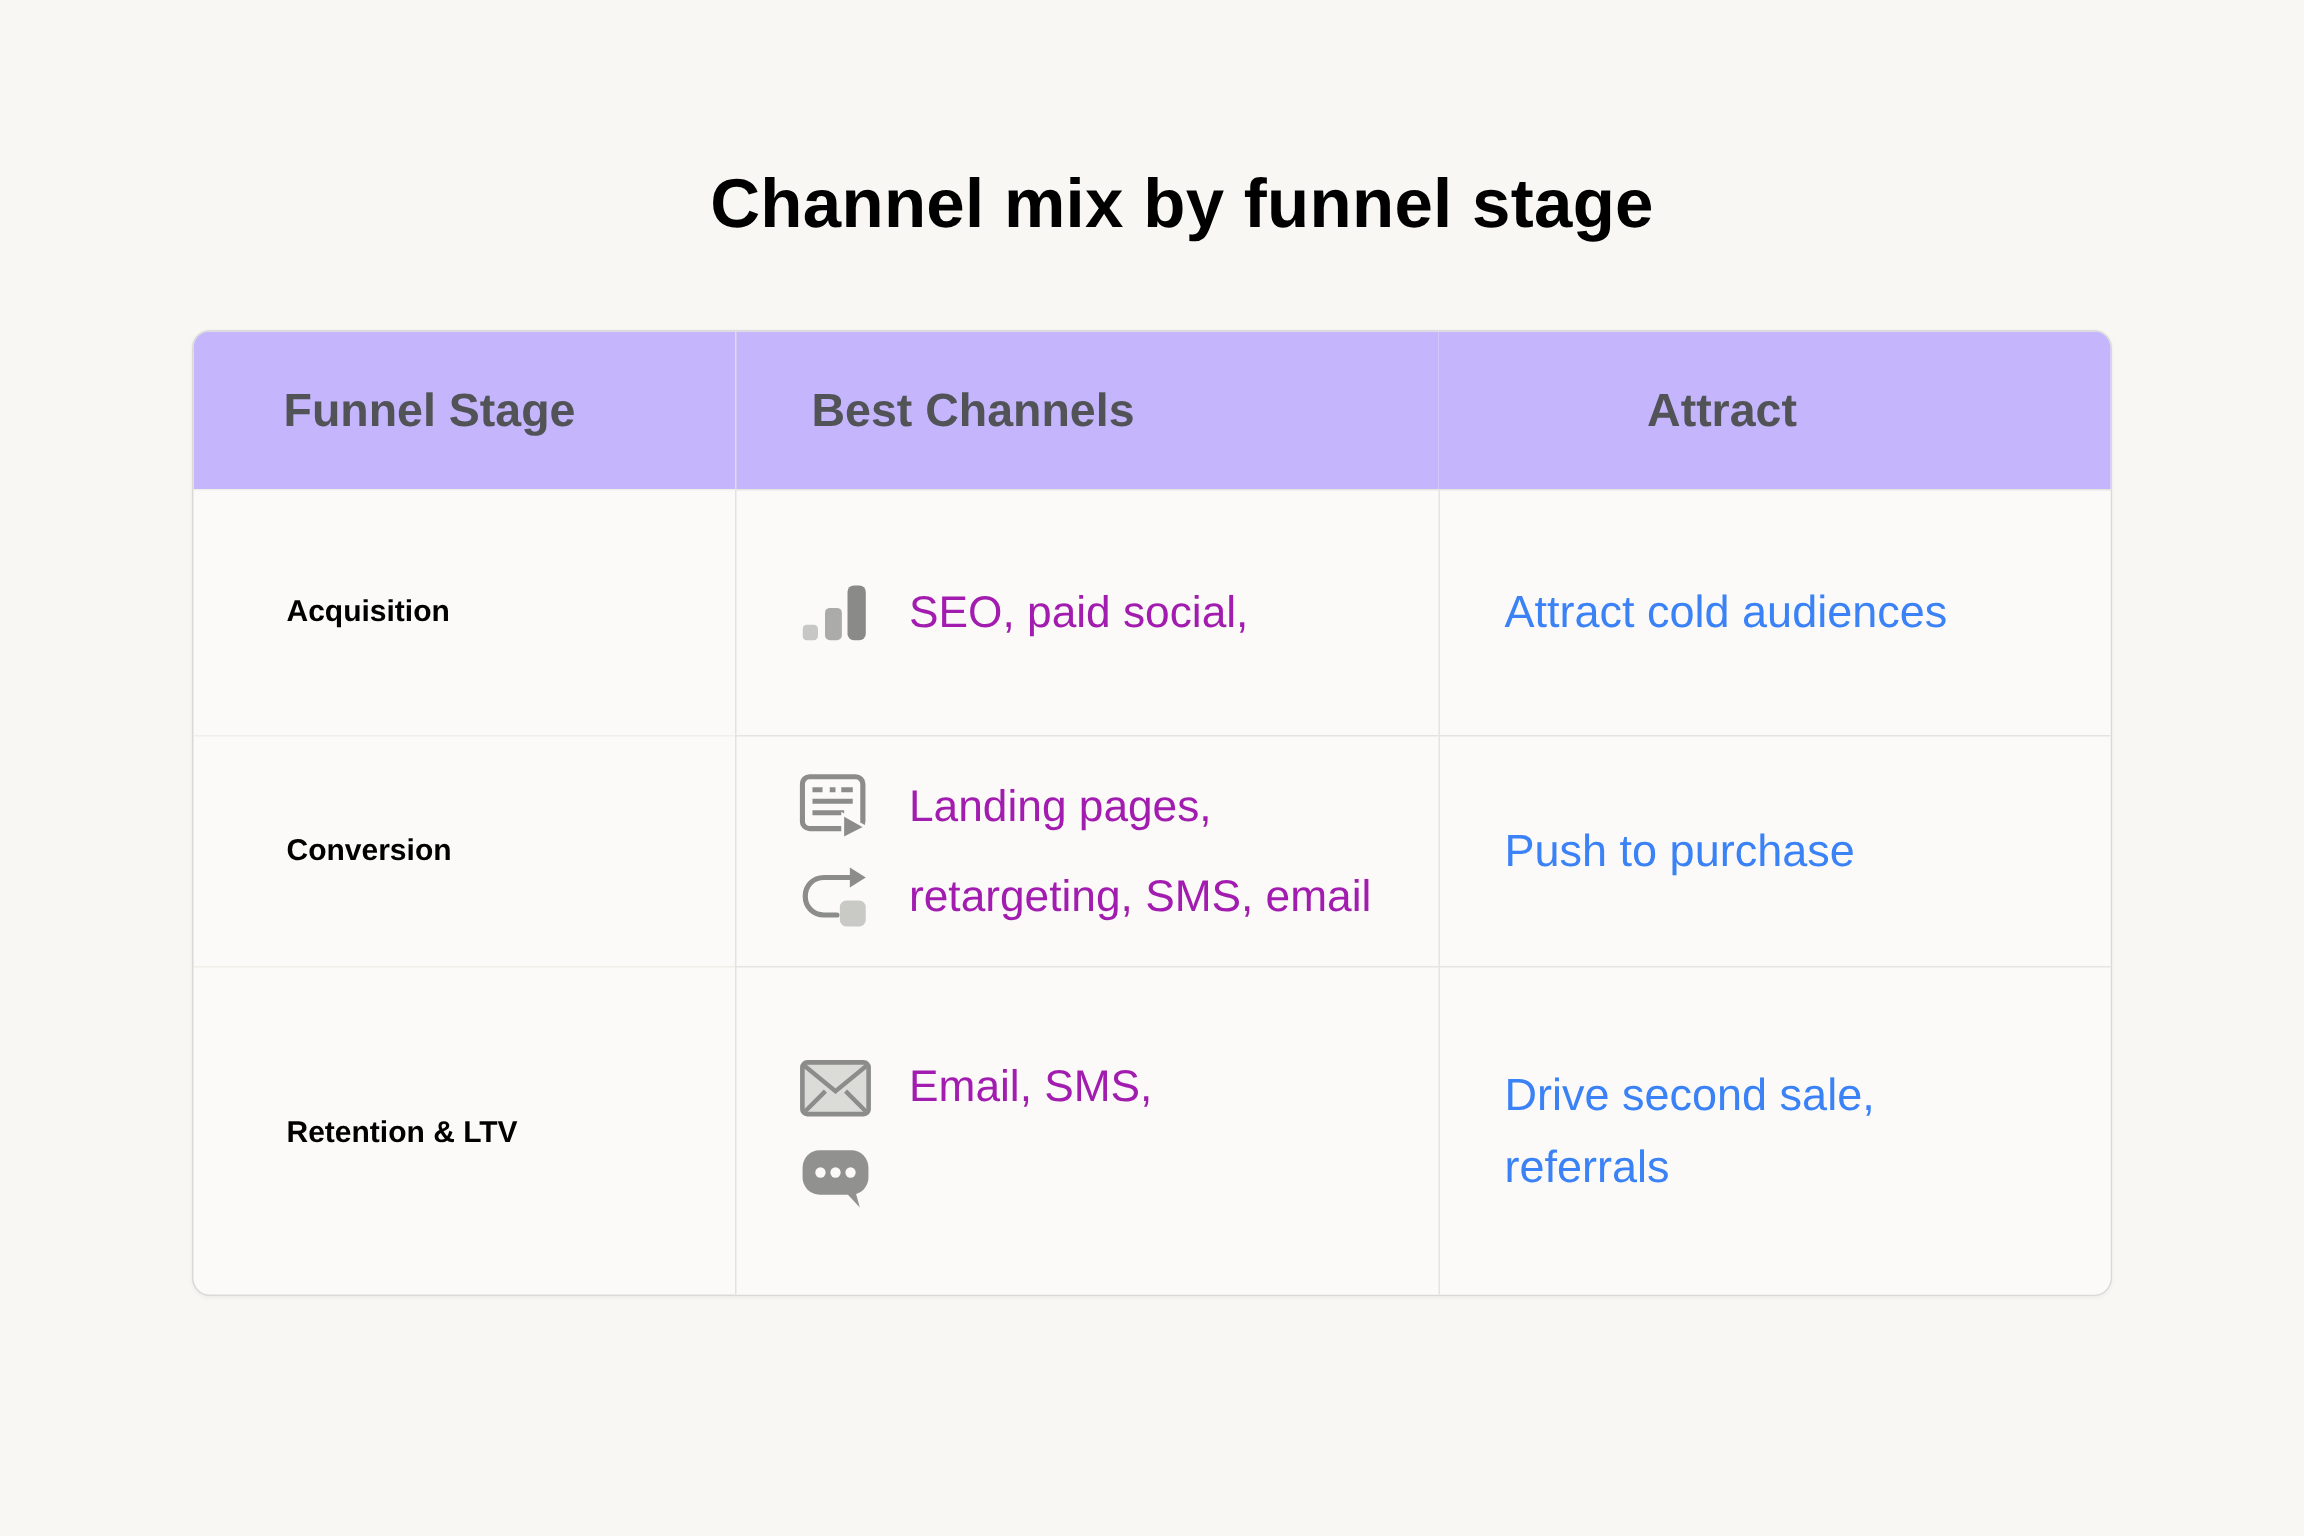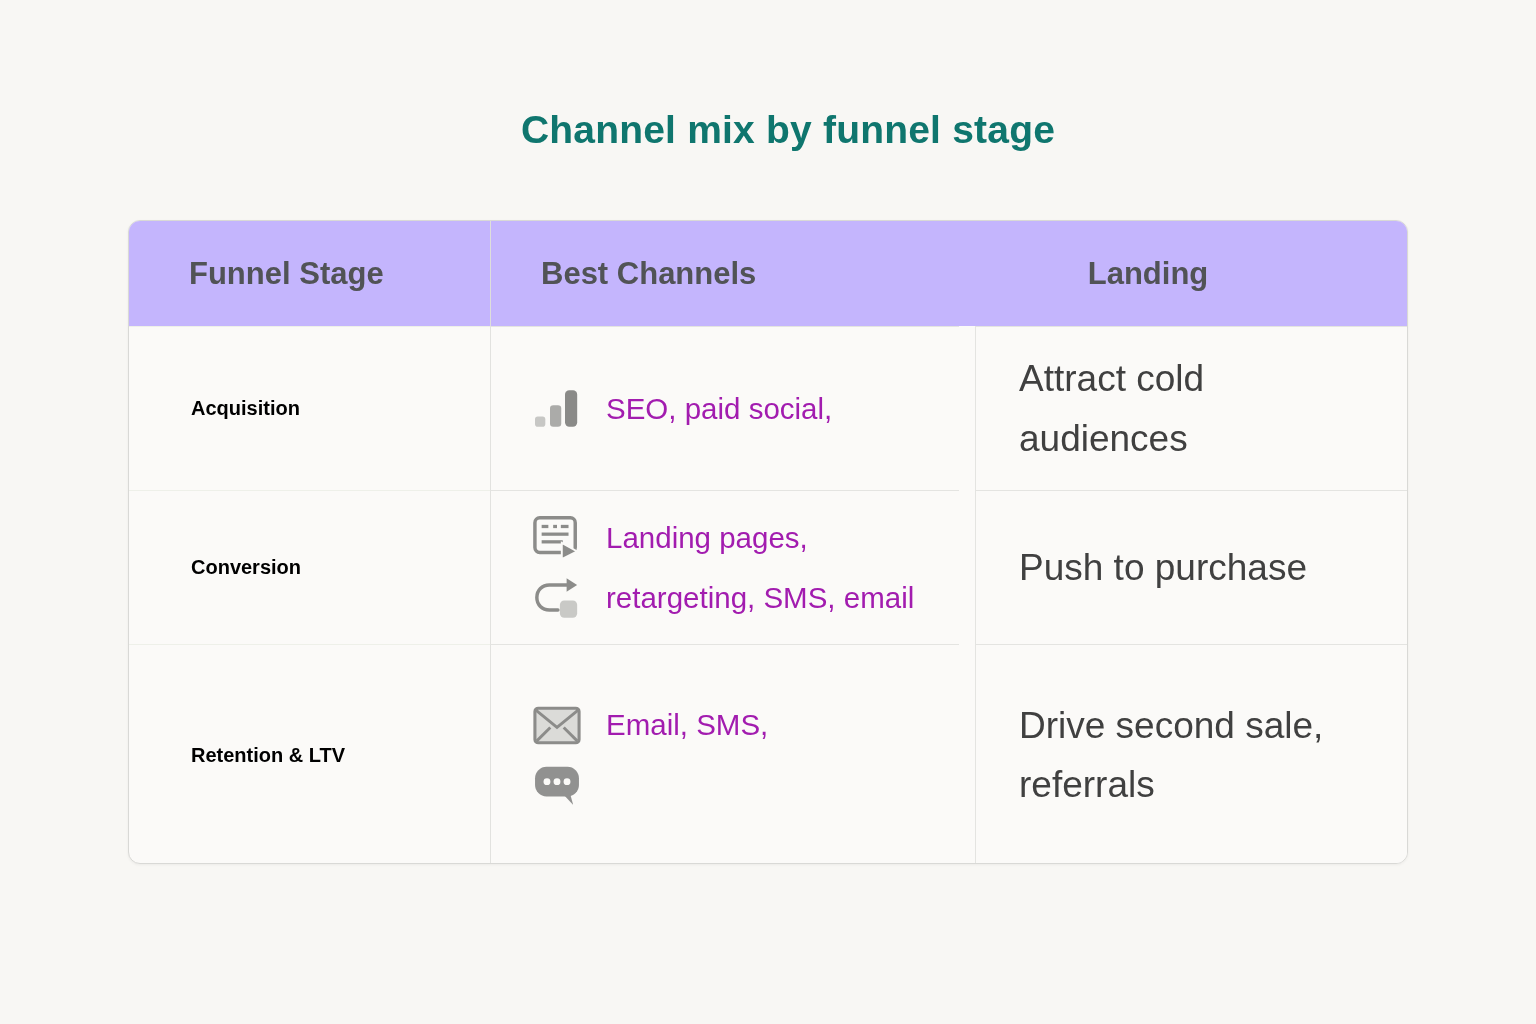--- a/index.html
+++ b/index.html
@@ -7,24 +7,24 @@
   body {
     background:#f8f7f4;
     font-family:"Liberation Sans", sans-serif;
     position:relative;
     overflow:hidden;
   }
   .page-title {
     position:absolute;
     top:108px; left:0; width:1536px;
     text-align:center;
-    font-size:39px;
+    font-size:46px;
     font-weight:700;
     letter-spacing:0.2px;
-    color:#0f766e;
+    color:#000000;
     padding-left:40px;
   }
   .tbl {
     position:absolute;
     left:128px; top:220px;
     width:1280px; height:644px;
     display:grid;
     grid-template-columns:361px 469px 450px;
     grid-template-rows:105px 164px 154px 221px;
     background:#fbfaf8;
@@ -62,37 +62,36 @@
     font-size:29.5px; color:#a21caf;
     white-space:nowrap;
   }
   .icon-box {
     width:50px; height:46px; flex:none;
     display:flex; align-items:center; justify-content:center;
   }
   .purpose-cell {
     display:flex; align-items:center;
     padding:0 60px 0 43px;
-    font-size:37px; color:#404040; line-height:1.6;
+    font-size:30px; color:#3b82f6; line-height:1.6;
     background:#fbfaf8;
     border-left:1px solid #e4e4e1;
     border-top:1px solid #e4e4e1;
-    margin-left:16px;
   }
 </style>
 </head>
 <body>
 
 <div class="page-title">Channel mix by funnel stage</div>
 
 <div class="tbl">
 
   <div class="cell hcell h1">Funnel Stage</div>
   <div class="cell hcell h2">Best Channels</div>
-  <div class="cell hcell h3">Landing</div>
+  <div class="cell hcell h3">Attract</div>
 
   <div class="cell stage-cell row1">
     <span class="row1 stage-cell" style="all:unset;">Acquisition</span>
   </div>
   <div class="cell channels-cell">
     <div class="channel-line">
       <span class="icon-box">
         <svg width="45" height="40" viewBox="0 0 48 40">
           <rect x="0" y="28" width="11" height="11" rx="3" fill="#c7c7c5"></rect>
           <rect x="16" y="16" width="12" height="23" rx="3.5" fill="#ababa9"></rect>

